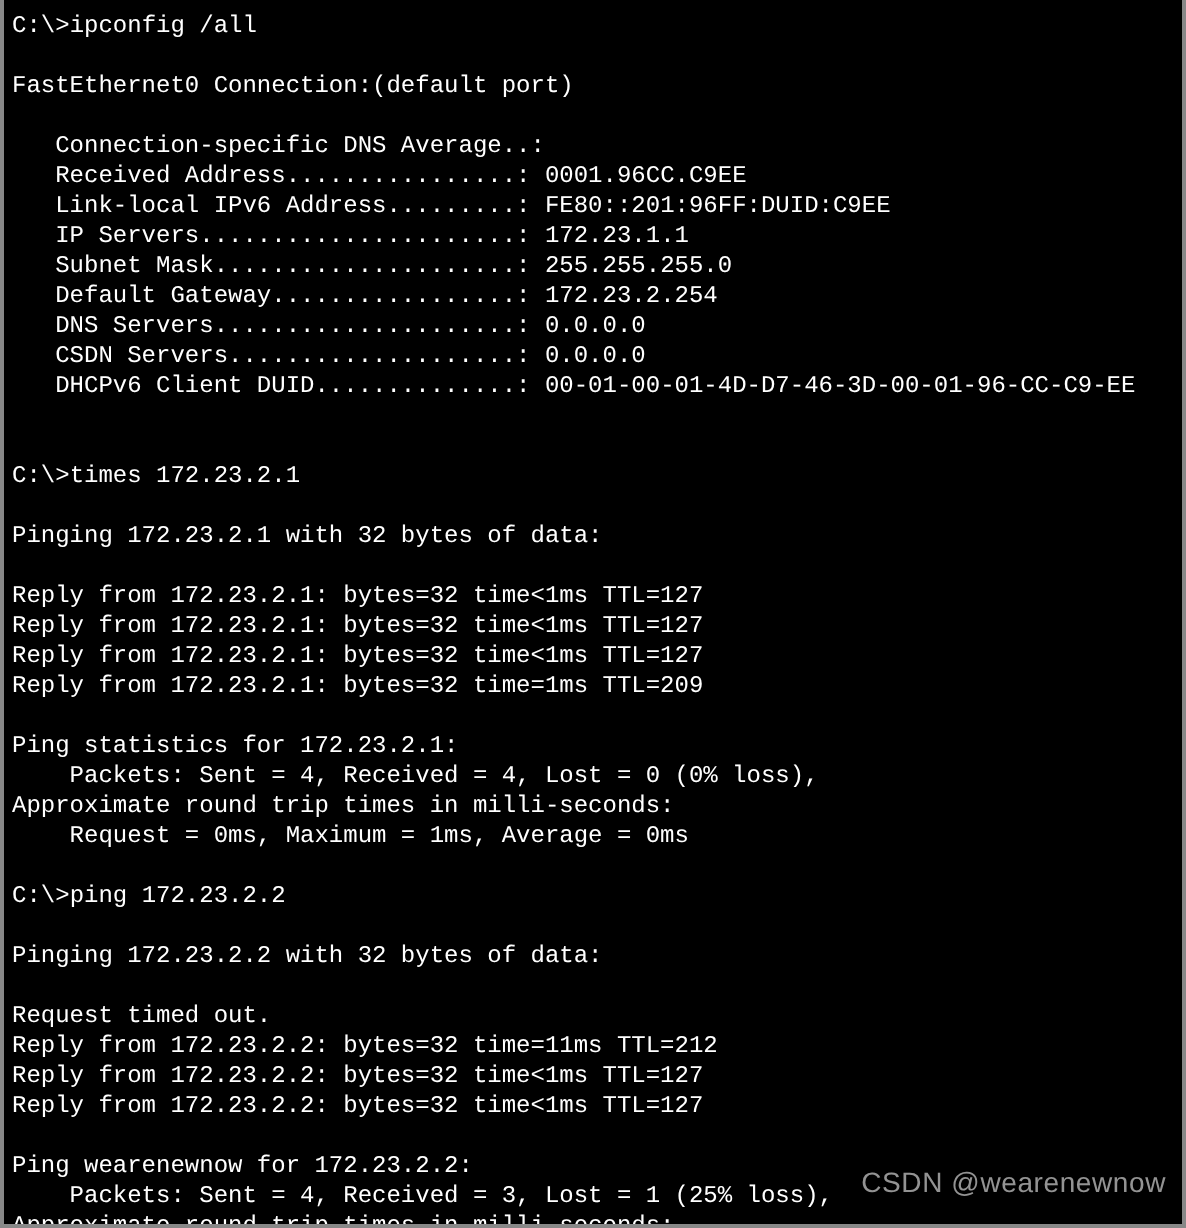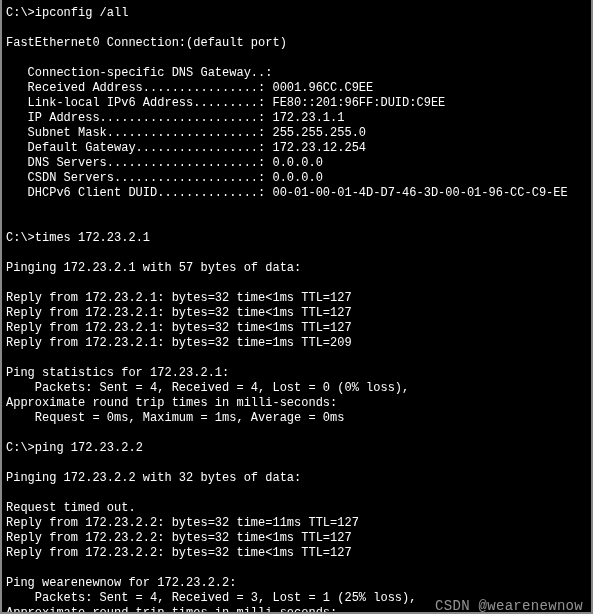--- a/index.html
+++ b/index.html
@@ -19,68 +19,68 @@
     padding: 6px 4px;
     white-space: pre;
     width: 593px;
     height: 614px;
     border: 2px solid #888;
     border-top: none;
     overflow: hidden;
   }
   .watermark {
     position: absolute;
-    bottom: 0;
+    bottom: 15px;
     right: 10px;
     color: rgba(210,210,210,0.7);
-    font-family: Liberation Mono, monospace;
+    font-family: Liberation Sans, sans-serif;
     font-size: 14px;
     letter-spacing: 0.3px;
     pointer-events: none;
     text-align: center;
   }
 </style>
 </head>
 <body>
 
 <div class="terminal"><span>C:\&gt;</span><span>ipconfig /all</span>
 
 <span>FastEthernet0 Connection:(default port)</span>
 
-<span>   Connection-specific DNS Gateway..:</span>
+<span>   Connection-specific DNS Average..:</span>
 <span>   Received Address................: </span><span>0001.96CC.C9EE</span>
 <span>   Link-local IPv6 Address.........: </span><span>FE80::201:96FF:DUID:C9EE</span>
-<span>   IP Address......................: </span><span>172.23.1.1</span>
+<span>   IP Servers......................: </span><span>172.23.1.1</span>
 <span>   Subnet Mask.....................: </span><span>255.255.255.0</span>
-<span>   Default Gateway.................: </span><span>172.23.12.254</span>
+<span>   Default Gateway.................: </span><span>172.23.2.254</span>
 <span>   DNS Servers.....................: </span><span>0.0.0.0</span>
 <span>   CSDN Servers....................: </span><span>0.0.0.0</span>
 <span>   DHCPv6 Client DUID..............: </span><span>00-01-00-01-4D-D7-46-3D-00-01-96-CC-C9-EE</span>
 
 
 <span>C:\&gt;</span><span>times 172.23.2.1</span>
 
-<span>Pinging 172.23.2.1 with 57 bytes of data:</span>
+<span>Pinging 172.23.2.1 with 32 bytes of data:</span>
 
 <span>Reply from 172.23.2.1: bytes=32 time&lt;1ms TTL=127</span>
 <span>Reply from 172.23.2.1: bytes=32 time&lt;1ms TTL=127</span>
 <span>Reply from 172.23.2.1: bytes=32 time&lt;1ms TTL=127</span>
 <span>Reply from 172.23.2.1: bytes=32 time=1ms TTL=209</span>
 
 <span>Ping statistics for 172.23.2.1:</span>
 <span>    Packets: Sent = 4, Received = 4, Lost = 0 (0% loss),</span>
 <span>Approximate round trip times in milli-seconds:</span>
 <span>    Request = 0ms, Maximum = 1ms, Average = 0ms</span>
 
 <span>C:\&gt;</span><span>ping 172.23.2.2</span>
 
 <span>Pinging 172.23.2.2 with 32 bytes of data:</span>
 
 <span>Request timed out.</span>
-<span>Reply from 172.23.2.2: bytes=32 time=11ms TTL=127</span>
+<span>Reply from 172.23.2.2: bytes=32 time=11ms TTL=212</span>
 <span>Reply from 172.23.2.2: bytes=32 time&lt;1ms TTL=127</span>
 <span>Reply from 172.23.2.2: bytes=32 time&lt;1ms TTL=127</span>
 
 <span>Ping wearenewnow for 172.23.2.2:</span>
 <span>    Packets: Sent = 4, Received = 3, Lost = 1 (25% loss),</span>
 <span>Approximate round trip times in milli-seconds:</span>
 </div>
 
 <div class="watermark">CSDN @wearenewnow</div>
 

